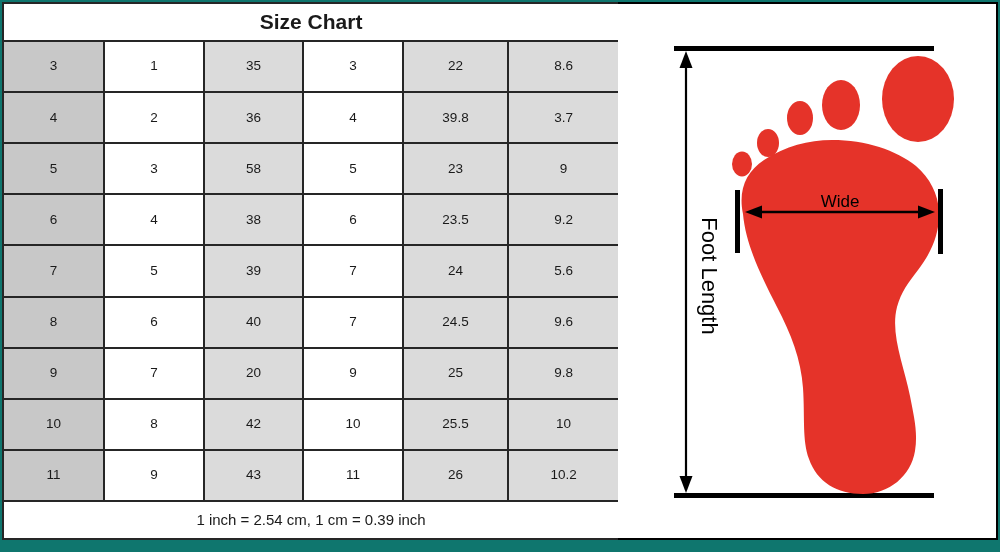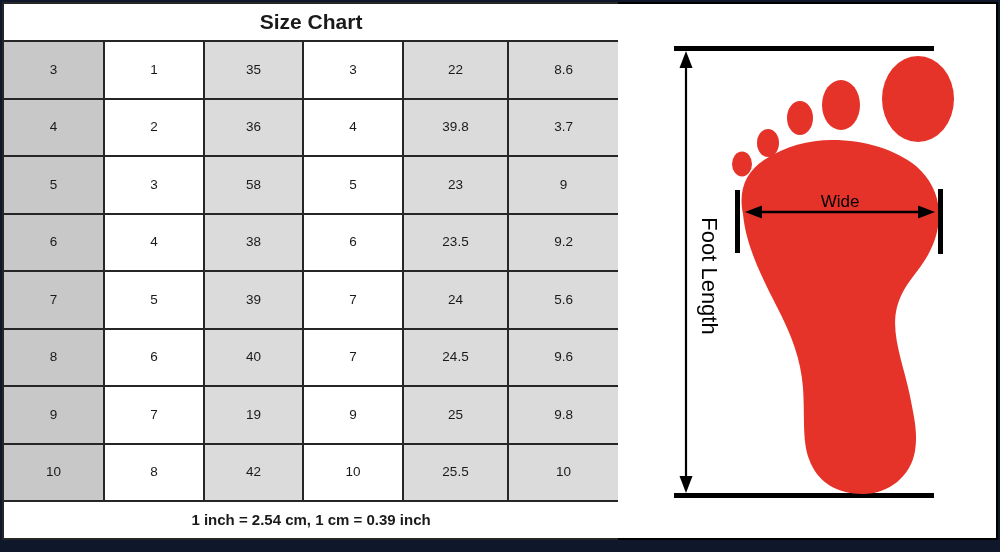--- a/index.html
+++ b/index.html
@@ -1,33 +1,33 @@
 <!DOCTYPE html>
 <html><head>
 <meta charset="utf-8">
 <style>
   html,body { margin:0; padding:0; background:#fff; }
   .stage {
-    position:relative; width:1000px; height:552px; background:#0f172a;
+    position:relative; width:1000px; height:552px; background:#0f766e;
     font-family:"Liberation Sans", sans-serif; color:#1a1a1a; overflow:hidden;
   }
   
   table.size-table {
     position:absolute; left:2px; top:2px; width:616px; height:538px;
     border-collapse:collapse; table-layout:fixed;
     border:2px solid #000;
   }
   table.size-table td, table.size-table th {
     border:2px solid #262626; padding:0; text-align:center; vertical-align:middle;
     font-size:13.5px; font-weight:400; line-height:1.2; overflow:hidden;
   }
   tr.title-row td { height:36px; background:#fff; font-size:21px; font-weight:700; }
   tr.head-row th { height:40px; }
   tbody tr.data-row { height:41.5px; }
-  tr.note-row td { height:36px; background:#fff; font-size:15px; font-weight:700; }
+  tr.note-row td { height:36px; background:#fff; font-size:15px; font-weight:400; }
   
   tr.head-row th:nth-of-type(1), tbody tr.data-row td:nth-of-type(1) { background:#c8c8c8; }
   tr.head-row th:nth-of-type(2), tbody tr.data-row td:nth-of-type(2) { background:#ffffff; }
   tr.head-row th:nth-of-type(3), tbody tr.data-row td:nth-of-type(3) { background:#dbdbdb; }
   tr.head-row th:nth-of-type(4), tbody tr.data-row td:nth-of-type(4) { background:#ffffff; }
   tr.head-row th:nth-of-type(5), tbody tr.data-row td:nth-of-type(5) { background:#dbdbdb; }
   tr.head-row th:nth-of-type(6), tbody tr.data-row td:nth-of-type(6) { background:#dbdbdb; }
   tr.head-row th { padding:0 6px; }
   
   .diagram {
@@ -148,21 +148,21 @@
 
             <td>9.6</td>
           </tr>
 
         <tr class="data-row">
 
             <td>9</td>
 
             <td>7</td>
 
-            <td>19</td>
+            <td>20</td>
 
             <td>9</td>
 
             <td>25</td>
 
             <td>9.8</td>
           </tr>
 
         <tr class="data-row">
 
@@ -172,20 +172,34 @@
 
             <td>42</td>
 
             <td>10</td>
 
             <td>25.5</td>
 
             <td>10</td>
           </tr>
 
+        <tr class="data-row">
+
+            <td>11</td>
+
+            <td>9</td>
+
+            <td>43</td>
+
+            <td>11</td>
+
+            <td>26</td>
+
+            <td>10.2</td>
+          </tr>
 
       </tbody>
     <tfoot>
       <tr class="note-row">
         <td colspan="6">1 inch = 2.54 cm, 1 cm = 0.39 inch</td>
       </tr>
     </tfoot>
   </table>
 
   <div class="diagram">

